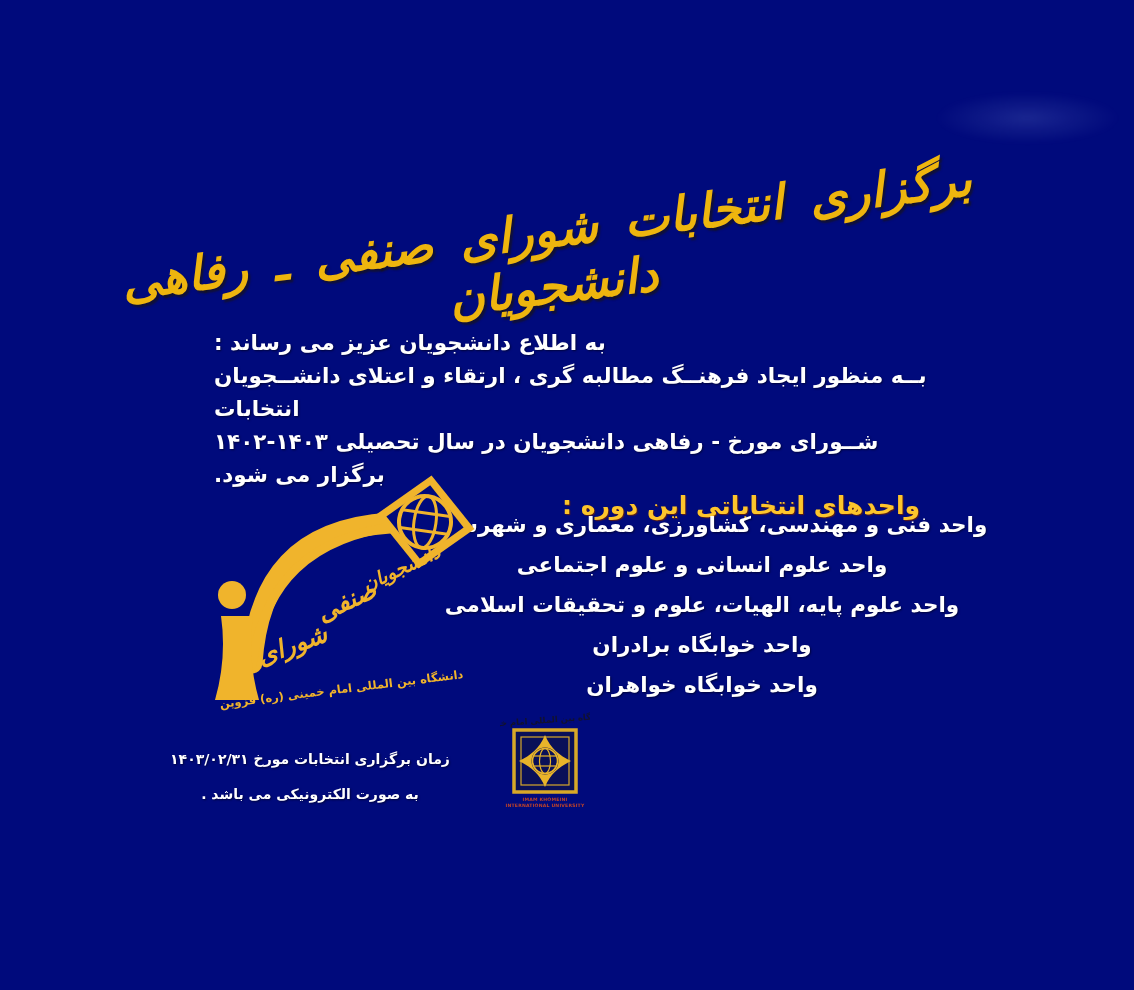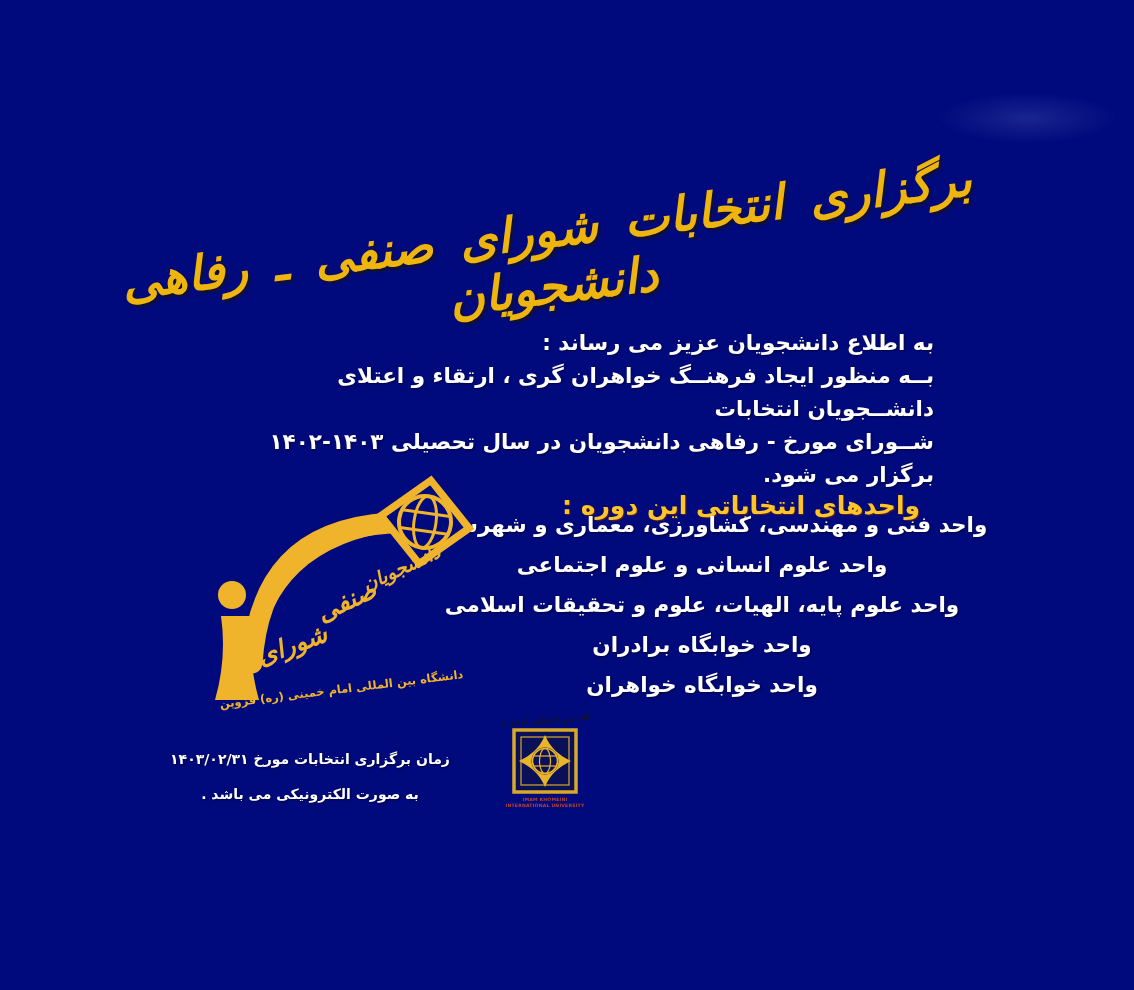--- a/index.html
+++ b/index.html
@@ -8,21 +8,21 @@
 
   .watermark{position:absolute;left:935px;top:92px;width:185px;height:52px;
     background:radial-gradient(ellipse at center,rgba(115,135,215,.22),rgba(115,135,215,0) 70%);
     filter:blur(2px);}
 
   .title{position:absolute;top:202px;left:45px;width:1010px;text-align:center;
     transform:rotate(-7deg);color:#eeb50e;font-size:48px;font-weight:bold;font-style:italic;
     direction:rtl;word-spacing:10px;letter-spacing:1px;
     text-shadow:2px 3px 2px rgba(30,22,0,.55);}
 
-  .announce{position:absolute;top:326px;right:200px;width:720px;direction:rtl;text-align:right;
+  .announce{position:absolute;top:326px;right:200px;width:720px;direction:rtl;text-align:left;
     color:#ffffff;font-size:21.5px;font-weight:bold;line-height:33px;
     text-shadow:1px 1px 2px rgba(0,0,20,.6);}
 
   .units-heading{position:absolute;top:459px;right:214px;direction:rtl;
     color:#fdc52c;font-size:25px;font-weight:bold;
     text-shadow:1px 1px 1px rgba(110,35,0,.85);margin-top:32px;}
 
   .units-list{position:absolute;top:505px;left:340px;width:724px;direction:rtl;text-align:center;
     color:#ffffff;font-size:21.5px;font-weight:bold;}
   .units-list .unit{line-height:40px;text-shadow:1px 1px 2px rgba(0,0,20,.6);}
@@ -42,21 +42,21 @@
 <body>
 
 <div class="poster">
 
   <div class="watermark"></div>
 
   <div class="title">برگزاری انتخابات شورای صنفی ـ رفاهی دانشجویان</div>
 
   <div class="announce">
     <div>به اطلاع دانشجویان عزیز می رساند :</div>
-    <div>بــه منظور ایجاد فرهنــگ خواهران گری ، ارتقاء و اعتلای دانشــجویان انتخابات</div>
+    <div>بــه منظور ایجاد فرهنــگ مطالبه گری ، ارتقاء و اعتلای دانشــجویان انتخابات</div>
     <div><span>شــورای مورخ - رفاهی دانشجویان در سال تحصیلی </span><span dir="ltr">۱۴۰۲-۱۴۰۳</span><span> برگزار می شود.</span></div>
   </div>
 
   <div class="units-heading">واحدهای انتخاباتی این دوره :</div>
 
   <div class="units-list">
     <div class="unit">واحد فنی و مهندسی،  کشاورزی،  معماری و شهرسازی</div>
     <div class="unit">واحد علوم انسانی و علوم اجتماعی</div>
     <div class="unit">واحد علوم پایه، الهیات، علوم و تحقیقات اسلامی</div>
     <div class="unit">واحد خوابگاه برادران</div>

